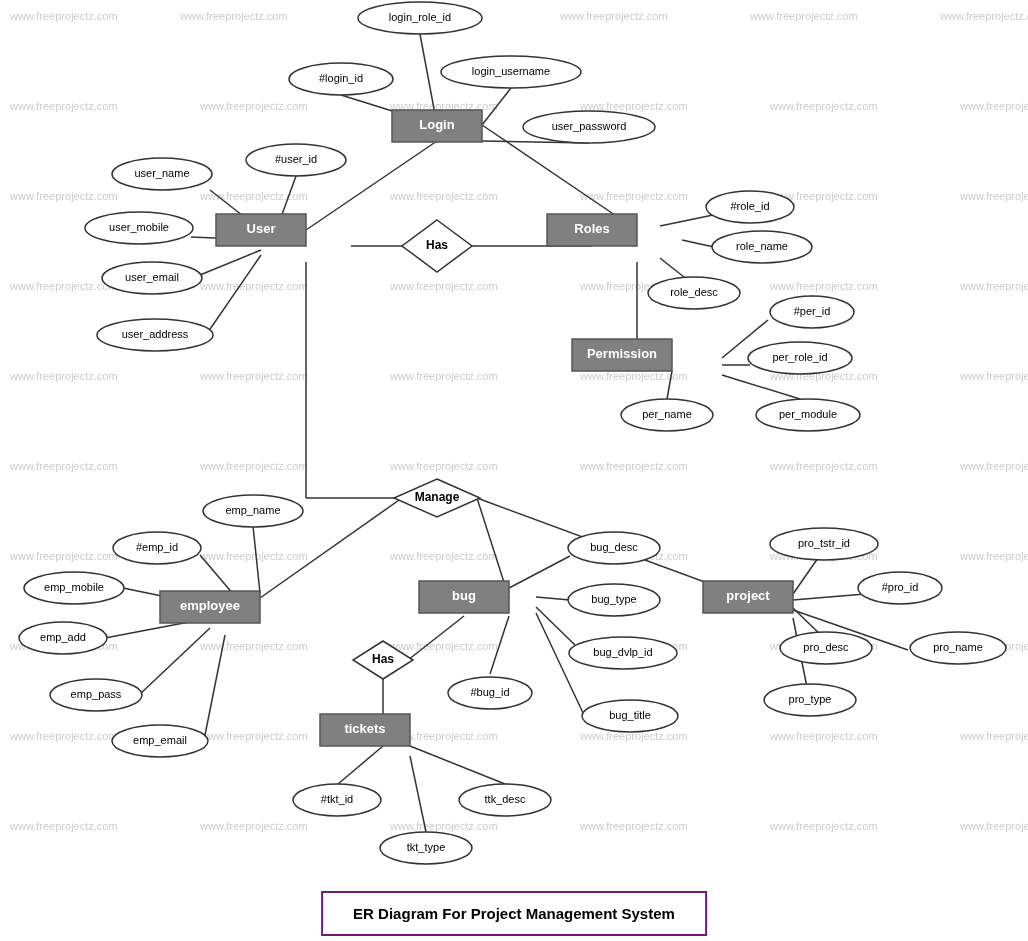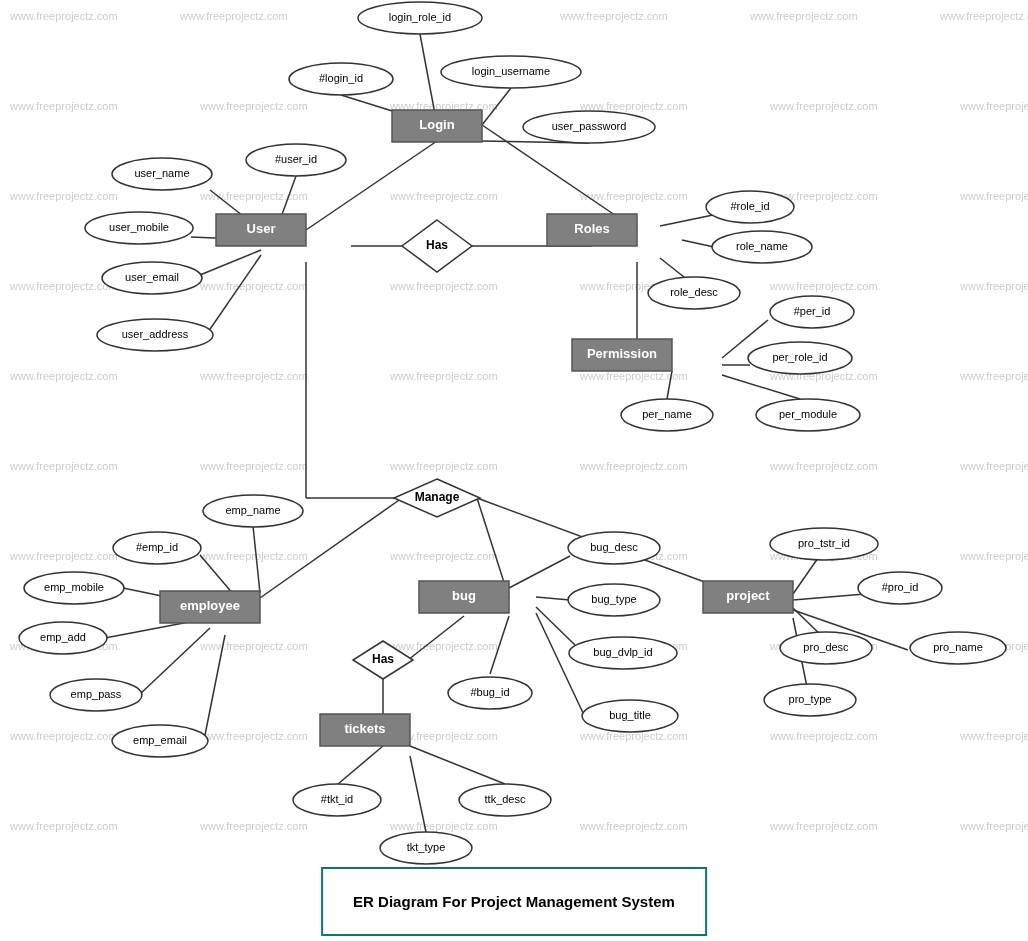--- a/index.html
+++ b/index.html
@@ -63,22 +63,22 @@
     .connector {
       stroke: #333;
       stroke-width: 1.5;
       fill: none;
     }
     .title-box {
       position: absolute;
       bottom: 5px;
       left: 50%;
       transform: translateX(-50%);
-      border: 2px solid #0f766e;
-      padding: 24px 30px;
+      border: 2px solid #701a75;
+      padding: 12px 30px;
       font-size: 15px;
       font-weight: bold;
       background: #fff;
       white-space: nowrap;
     }
   </style>
 </head>
 <body>
 
 <div class="watermark" style="top:10px;left:10px">www.freeprojectz.com</div>

